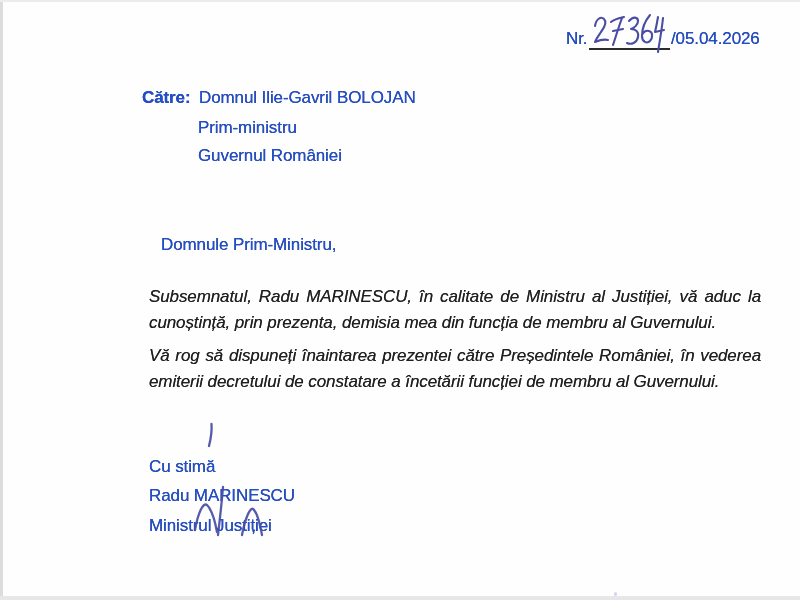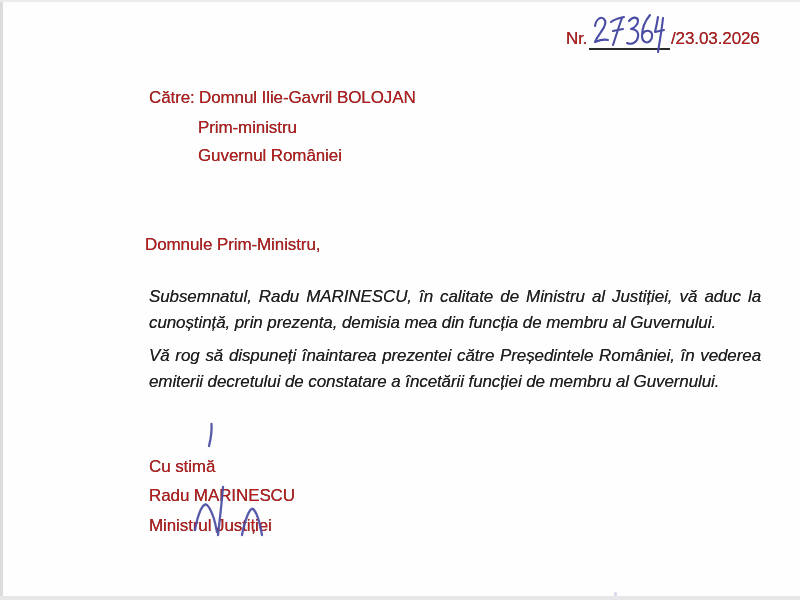--- a/index.html
+++ b/index.html
@@ -20,21 +20,21 @@
   .edge-left   { position: absolute; left: 0; top: 0; width: 3px; height: 600px; background: #dcdcdc; }
   .edge-top    { position: absolute; left: 0; top: 0; width: 800px; height: 2px; background: #ececec; }
   .edge-bottom { position: absolute; left: 0; bottom: 0; width: 800px; height: 4px; background: #e7e7ea; }
   .ink-speck   { position: absolute; left: 614px; top: 592px; width: 3px; height: 4px; background: #b9bade; opacity: .6; border-radius: 2px; }
 
   .txt {
     position: absolute;
     font-size: 17px;
     line-height: 22px;
     letter-spacing: -0.1px;
-    color: #b91c1c;
+    color: #1d4ed8;
     text-shadow: 0 0 0.55px rgba(35,35,35,0.85);
     white-space: nowrap;
   }
   .para {
     position: absolute;
     left: 149px;
     width: 612px;
     font-size: 17px;
     letter-spacing: -0.1px;
     color: #1f1f1f;
@@ -91,28 +91,28 @@
         <path d="M 31,6 C 28,14 25,24 22,33" stroke="#4a4da3"></path>
         <path d="M 22,19 L 32,17" stroke="#4a4da3"></path>
         <path d="M 38,9 C 42,4 47,5 47,9 C 47,13 43,16 40,17 C 45,17 48,20 47,25 C 46,31 40,33 36,31" stroke="#4a4da3"></path>
         <path d="M 59,3 C 54,9 51,17 51,24 C 51,30 56,32 59,29 C 62,26 62,20 58,19 C 55,18 52,20 51,23" stroke="#4a4da3"></path>
         <path d="M 67,5 C 66,11 65,16 64,20 L 73,18" stroke="#4a4da3"></path>
         <path d="M 72,6 C 71,16 69,28 67,40" stroke="#4a4da3"></path>
       </g>
     </svg>
   </div>
 
-  <div class="txt" style="left:671px; top:28px;">/23.03.2026</div>
+  <div class="txt" style="left:671px; top:28px;">/05.04.2026</div>
 
-  <div class="txt" style="left:149px; top:87px;">Către:</div>
+  <div class="txt" style="left:142px; top:87px;font-weight:bold;">Către:</div>
   <div class="txt" style="left:199px; top:87px;text-align:right;">Domnul Ilie-Gavril BOLOJAN</div>
   <div class="txt" style="left:198px; top:117px;">Prim-ministru</div>
   <div class="txt" style="left:198px; top:145px;">Guvernul României</div>
 
-  <div class="txt" style="left:145px; top:234px;">Domnule Prim-Ministru,</div>
+  <div class="txt" style="left:161px; top:234px;">Domnule Prim-Ministru,</div>
 
   <div class="para" style="top:284px;">
     <span class="pline justified">Subsemnatul, Radu MARINESCU, în calitate de Ministru al Justiției, vă aduc la</span>
     <span class="pline">cunoștință, prin prezenta, demisia mea din funcția de membru al Guvernului.</span>
   </div>
 
   <div class="para" style="top:343px;">
     <span class="pline justified">Vă rog să dispuneți înaintarea prezentei către Președintele României, în vederea</span>
     <span class="pline">emiterii decretului de constatare a încetării funcției de membru al Guvernului.</span>
   </div>

